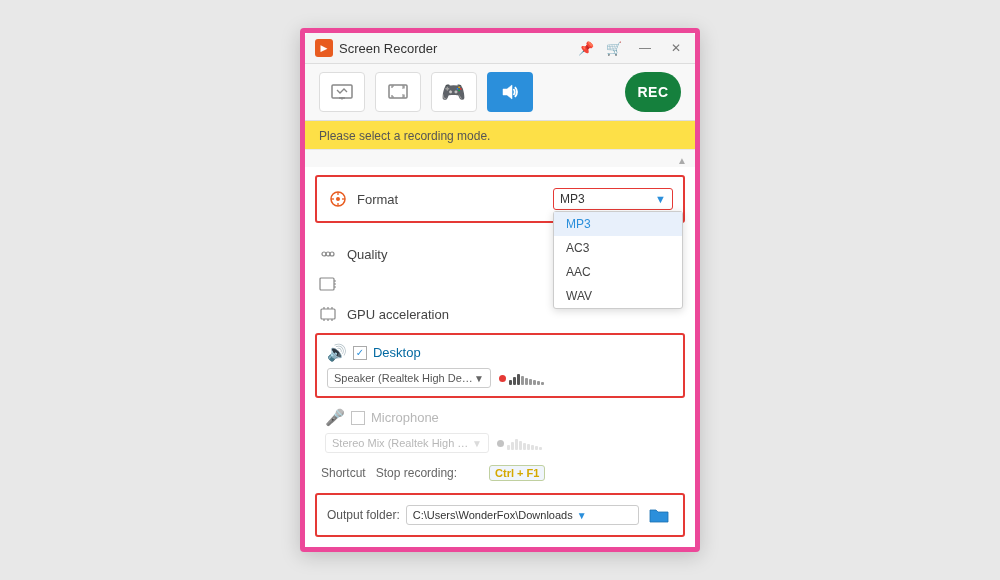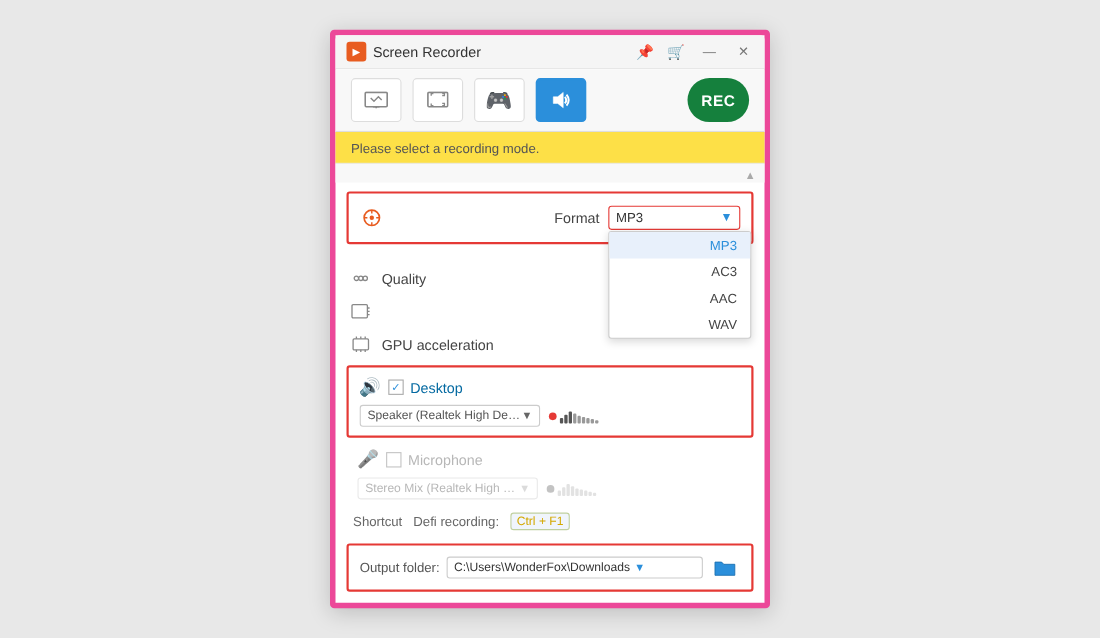--- a/index.html
+++ b/index.html
@@ -184,21 +184,20 @@
     .dropdown-item.selected {
       background: #e8f0fb;
       color: #2b8fdb;
     }
     .format-section {
       position: relative;
       border: 2px solid #e53935;
       margin: 8px 10px 16px 10px;
       border-radius: 3px;
       padding: 6px 10px;
-      text-align: right;
     }
     .desktop-section {
       border: 2px solid #e53935;
       margin: 4px 10px 6px 10px;
       border-radius: 3px;
       padding: 8px 10px;
     }
     .desktop-header {
       display: flex;
       align-items: center;
@@ -268,21 +267,22 @@
       color: #666;
       font-size: 12px;
     }
     .kbd {
       background: #f0f5fc;
       border: 1px solid #c0d0e8;
       border-radius: 3px;
       padding: 1px 5px;
       font-size: 11px;
       color: #333;
-      font-weight: normal;
+      font-weight: bold;
+      margin-left: 22px;
     }
     .output-section {
       border: 2px solid #e53935;
       margin: 4px 10px 10px 10px;
       border-radius: 3px;
       padding: 6px 10px;
       display: flex;
       align-items: center;
       gap: 6px;
     }
@@ -507,21 +507,21 @@
           <div class="vol-bar" style="height:5px;"></div>
           <div class="vol-bar" style="height:4px;"></div>
           <div class="vol-bar" style="height:3px;"></div>
         </div>
       </div>
     </div>
   </div>
 
   <div class="shortcut-row">
     <span>Shortcut</span>
-    <span>Defi recording:</span>
+    <span>Stop recording:</span>
     <span class="kbd" style="background:#f0f5fc; color:#d4a800; border-color:#c0d0a0;">Ctrl + F1</span>
   </div>
 
   <div class="output-section">
     <span class="output-label">Output folder:</span>
     <div class="output-path">
       <span class="output-path-text">C:\Users\WonderFox\Downloads</span>
       <span style="font-size:10px; color:#2b8fdb; flex-shrink:0; margin-left:4px;">▼</span>
     </div>
     <div class="folder-btn">

